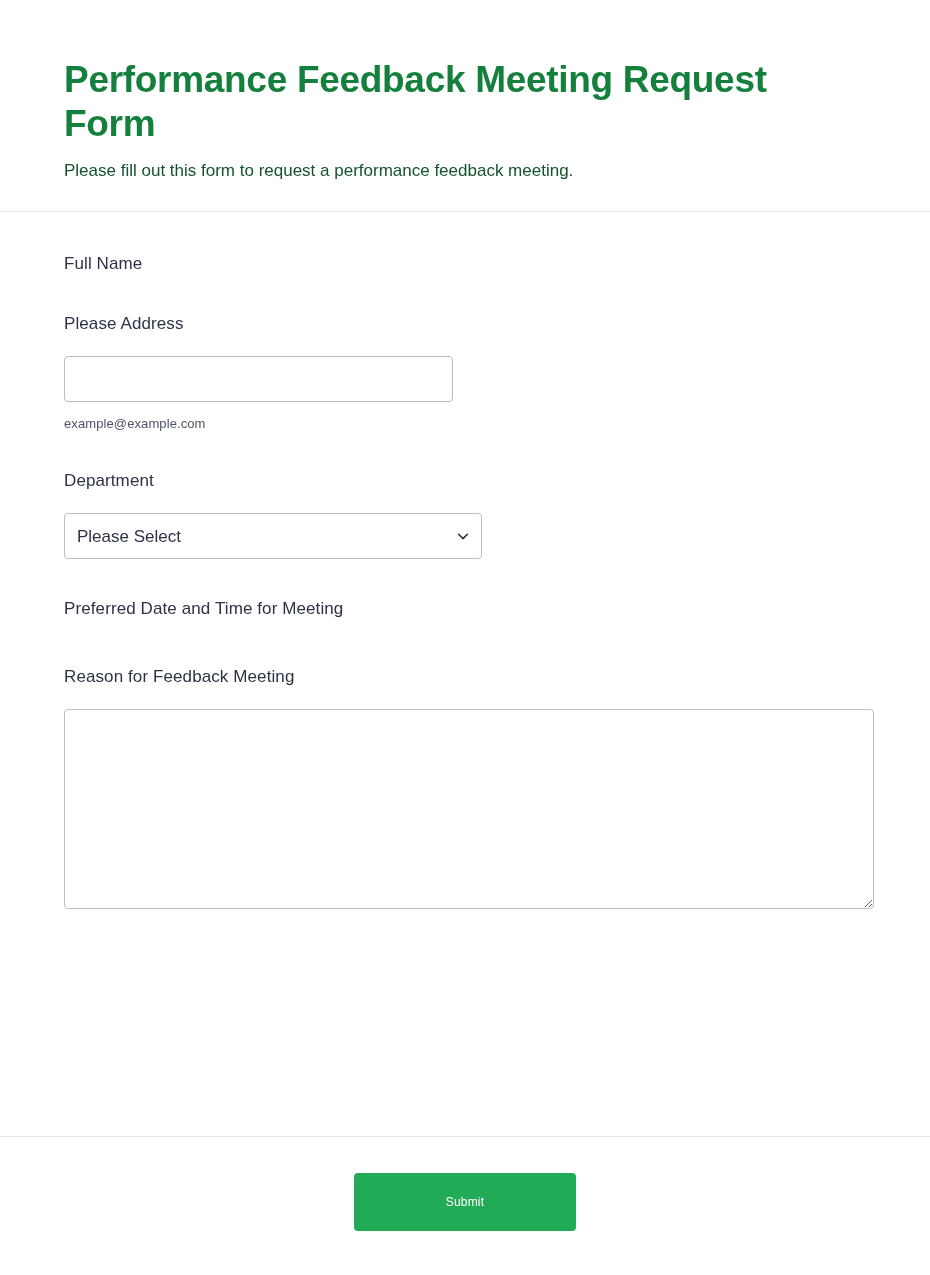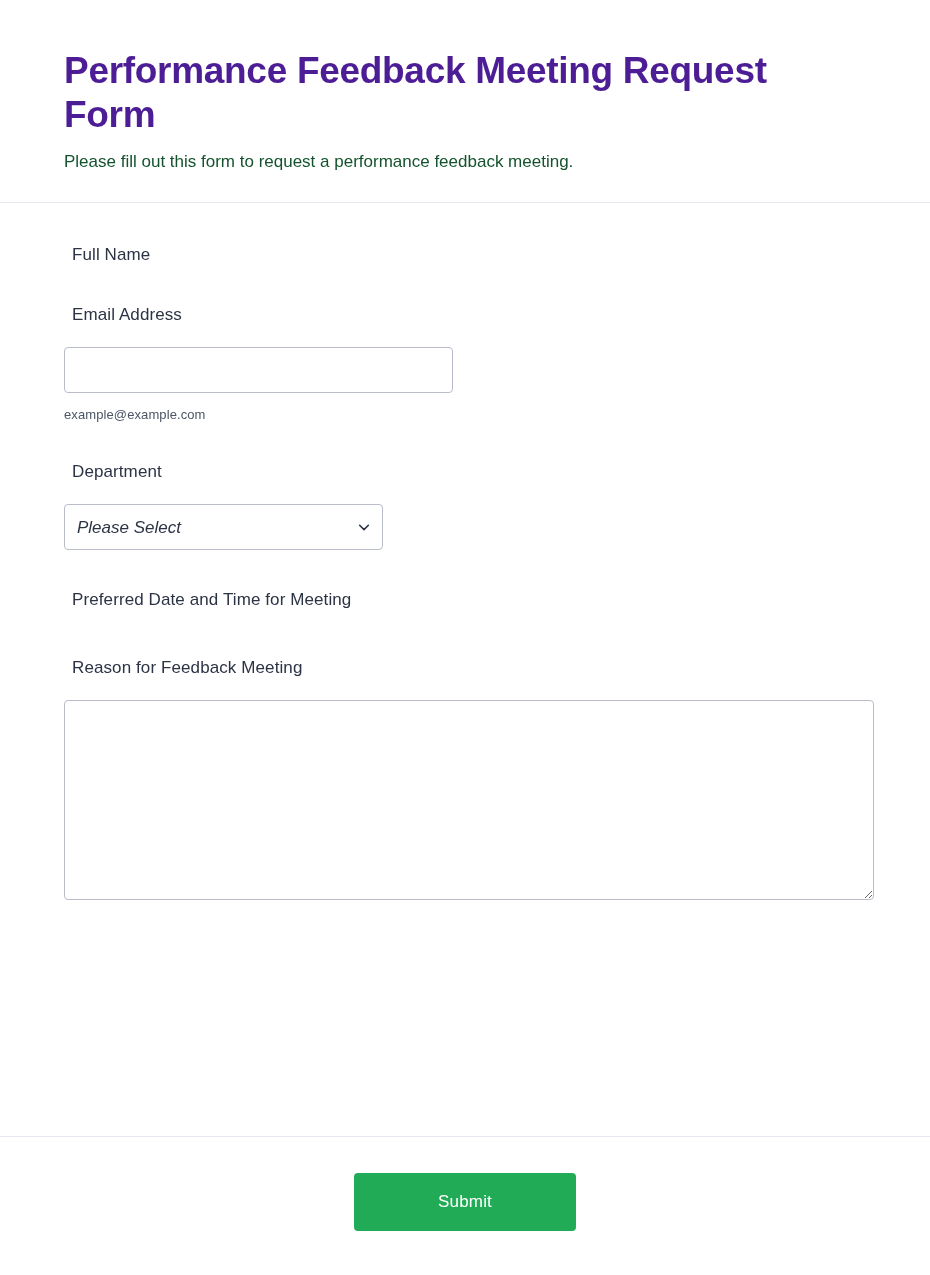--- a/index.html
+++ b/index.html
@@ -26,22 +26,22 @@
   
   .form-header {
     padding: 44px 64px 28px 64px;
     border-bottom: 1px solid #e6e8ef;
   }
   .form-title {
     font-size: 37px;
     line-height: 1.18;
     font-weight: bold;
     letter-spacing: -0.3px;
-    color: #4c1d95;
-    margin: 5px 0 14px 0;
+    color: #15803d;
+    margin: 14px 0 14px 0;
     max-width: 800px;
   }
   .form-subtitle {
     font-size: 17px;
     line-height: 1.4;
     color: #14532d;
     margin: 0;
     font-weight: normal;
   }
 
@@ -56,21 +56,20 @@
   }
   .field-block:last-child { margin-bottom: 6px; }
 
   .field-label {
     display: block;
     font-size: 17px;
     font-weight: normal;
     color: #2c3345;
     margin-bottom: 22px;
     letter-spacing: 0.1px;
-    margin-left: 8px;
   }
 
   .row-two {
     display: flex;
     gap: 32px;
   }
   .col {
     width: 389px;
   }
 
@@ -91,22 +90,21 @@
   .sub-label {
     display: block;
     font-size: 13px;
     color: #4c5566;
     margin-top: 14px;
     letter-spacing: 0.1px;
   }
 
   .select-wrap {
     position: relative;
-    width: 319px;
-    font-style: italic;
+    width: 418px;
   }
   .select-input {
     width: 100%;
     height: 46px;
     border: 1px solid #b8bdc9;
     border-radius: 4px;
     background: #ffffff;
     font-family: "Liberation Sans", sans-serif;
     font-size: 17px;
     color: #2c3345;
@@ -152,21 +150,21 @@
     background: #ffffff;
   }
   .submit-button {
     width: 222px;
     height: 58px;
     background: #22ab56;
     border: none;
     border-radius: 4px;
     color: #ffffff;
     font-family: "Liberation Sans", sans-serif;
-    font-size: 17px;
+    font-size: 12px;
     cursor: pointer;
     letter-spacing: 0.2px;
   }
 </style>
 </head>
 <body>
 
 <div class="form-wrap">
 
   <div class="form-header">
@@ -174,21 +172,21 @@
     <p class="form-subtitle">Please fill out this form to request a performance feedback meeting.</p>
   </div>
 
   <div class="form-body">
 
     <div class="field-block">
       <span class="field-label">Full Name</span>
     </div>
 
     <div class="field-block">
-      <span class="field-label">Email Address</span>
+      <span class="field-label">Please Address</span>
       <input class="text-input narrow" type="text" placeholder="" style="">
       <span class="sub-label">example@example.com</span>
     </div>
 
     <div class="field-block">
       <span class="field-label">Department</span>
       <div class="select-wrap">
         <div class="select-input">Please Select</div>
         <span class="chevron">
           <svg viewBox="0 0 16 16" width="14" height="14" fill="none" stroke="currentColor" stroke-width="1.8" stroke-linecap="round" stroke-linejoin="round">

